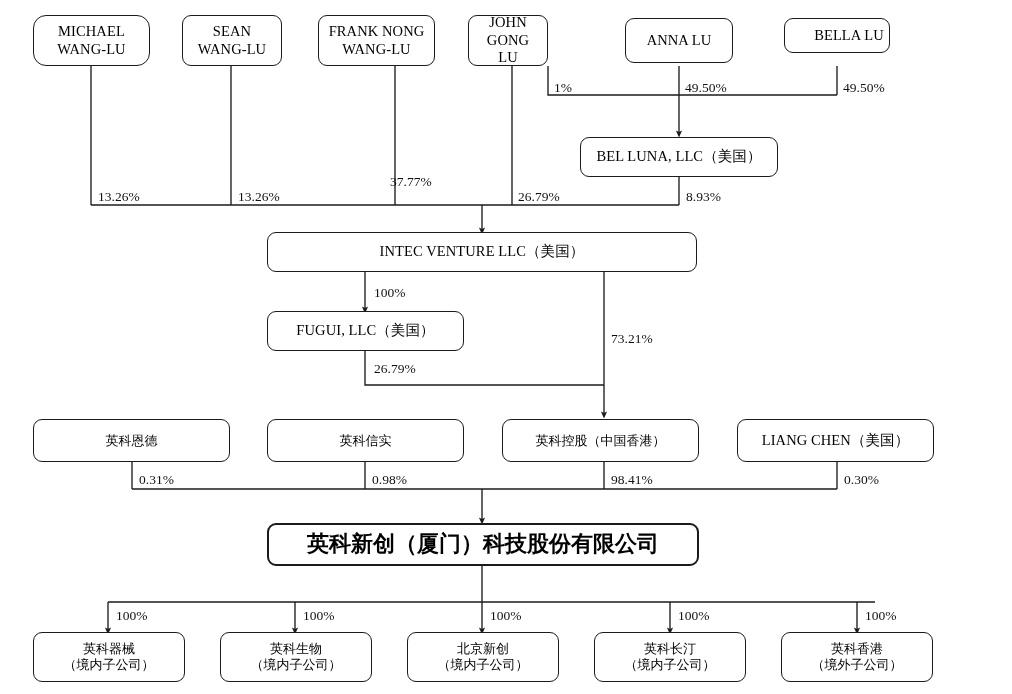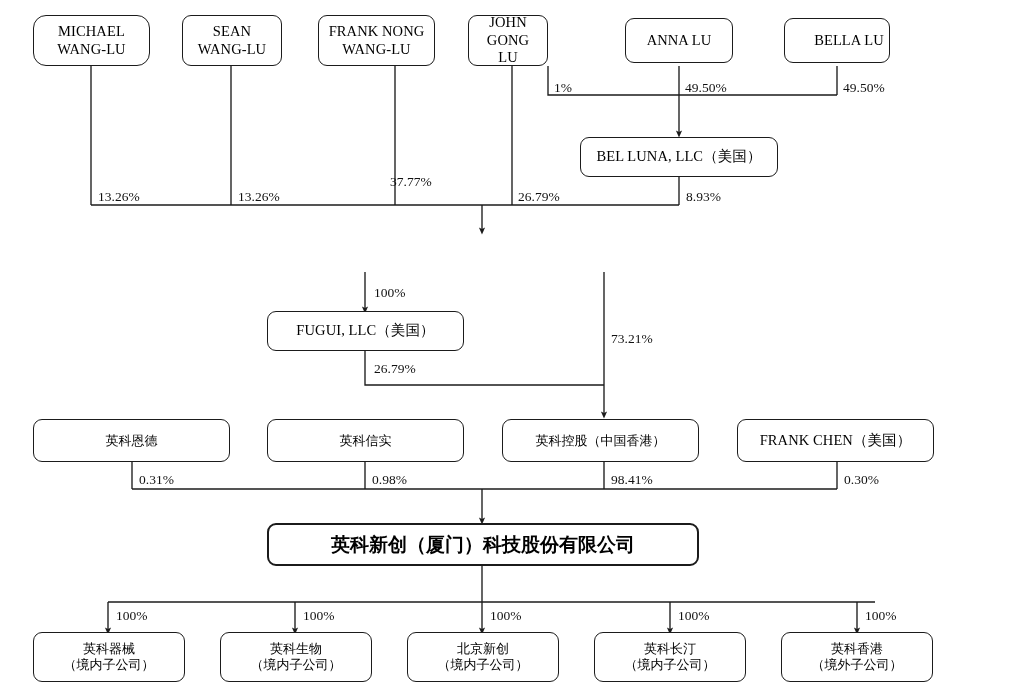--- a/index.html
+++ b/index.html
@@ -24,21 +24,21 @@
     line-height:1.22;
     color:#000;
     font-size:14.5px;
     padding:2px 4px;
   }
   .node.latin{font-size:14.5px;letter-spacing:.1px;}
   .node.cjk{font-size:13px;}
   .node.main{
     border-width:2.3px;
     font-weight:bold;
-    font-size:19px;
+    font-size:22px;
   }
   .node .l2{display:block;}
 
   .edge-label{
     position:absolute;
     font-size:13.5px;
     color:#111;
     white-space:nowrap;
     font-family:"Liberation Serif","DejaVu Serif",serif;
   }
@@ -119,47 +119,50 @@
     <span>
       <span>JOHN GONG</span><br>
       <span class="l2">LU</span>
     </span>
   </div>
 
   <div class="node latin" style="left:625px;top:18px;width:108px;height:45px;">
     <span>ANNA LU</span>
   </div>
 
-  <div class="node latin" style="left:784px;top:18px;width:106px;height:45px;padding-left:28px;">
+  <div class="node latin" style="left:784px;top:18px;width:106px;height:35px;padding-left:28px;">
     <span>BELLA LU</span>
   </div>
 
   <div class="node latin" style="left:580px;top:137px;width:198px;height:40px;text-align:right;">
     <span>BEL LUNA, LLC（美国）</span>
   </div>
 
+  <div class="node latin" style="left:267px;top:232px;width:430px;height:40px;">
+    <span>INTEC VENTURE LLC（美国）</span>
+  </div>
 
   <div class="node latin" style="left:267px;top:311px;width:197px;height:40px;">
     <span>FUGUI, LLC（美国）</span>
   </div>
 
   <div class="node cjk" style="left:33px;top:419px;width:197px;height:43px;">
     <span>英科恩德</span>
   </div>
 
   <div class="node cjk" style="left:267px;top:419px;width:197px;height:43px;">
     <span>英科信实</span>
   </div>
 
   <div class="node cjk" style="left:502px;top:419px;width:197px;height:43px;">
     <span>英科控股（中国香港）</span>
   </div>
 
   <div class="node latin" style="left:737px;top:419px;width:197px;height:43px;">
-    <span>FRANK CHEN（美国）</span>
+    <span>LIANG CHEN（美国）</span>
   </div>
 
   <div class="node cjk main" style="left:267px;top:523px;width:432px;height:43px;">
     <span>英科新创（厦门）科技股份有限公司</span>
   </div>
 
   <div class="node cjk" style="left:33px;top:632px;width:152px;height:50px;">
     <span>
       <span>英科器械</span><br>
       <span class="l2">（境内子公司）</span>

